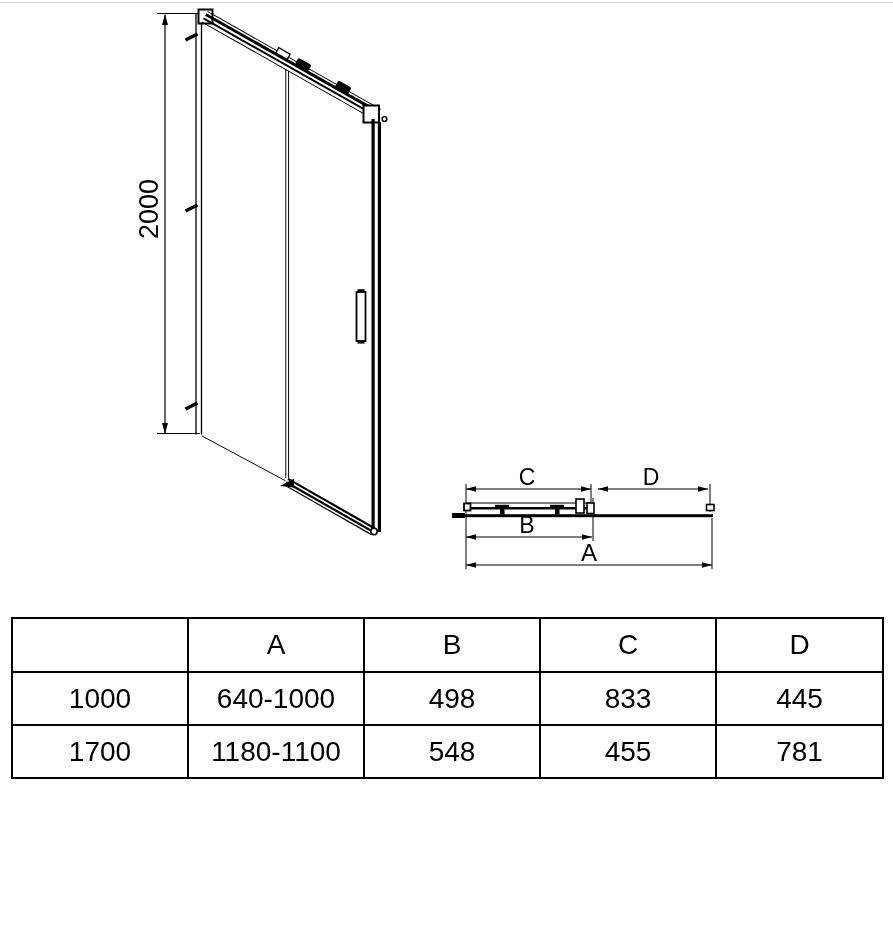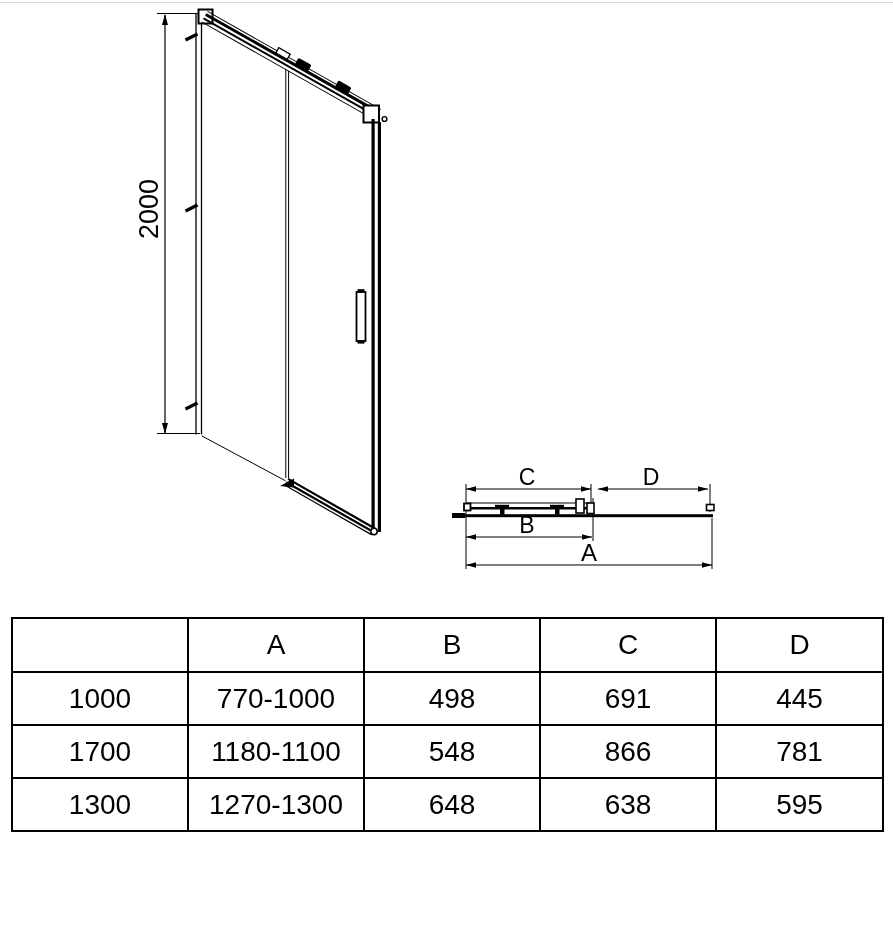--- a/index.html
+++ b/index.html
@@ -163,34 +163,27 @@
         <th></th>
         <th>A</th>
         <th>B</th>
         <th>C</th>
         <th>D</th>
       </tr>
     </thead>
     <tbody>
       <tr>
         <td>1000</td>
-        <td>770-1000</td>
+        <td>640-1000</td>
         <td>498</td>
-        <td>691</td>
+        <td>833</td>
         <td>445</td>
       </tr>
       <tr>
         <td>1700</td>
         <td>1180-1100</td>
         <td>548</td>
-        <td>866</td>
+        <td>455</td>
         <td>781</td>
-      </tr>
-      <tr>
-        <td>1300</td>
-        <td>1270-1300</td>
-        <td>648</td>
-        <td>638</td>
-        <td>595</td>
       </tr>
     </tbody>
   </table>
 </div>
 
 </body></html>

